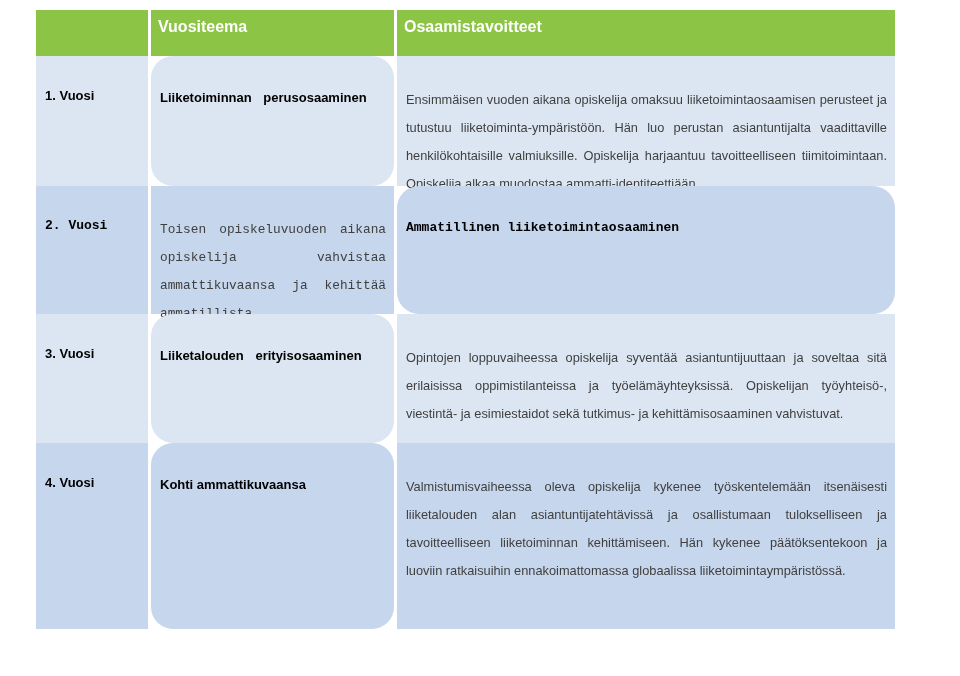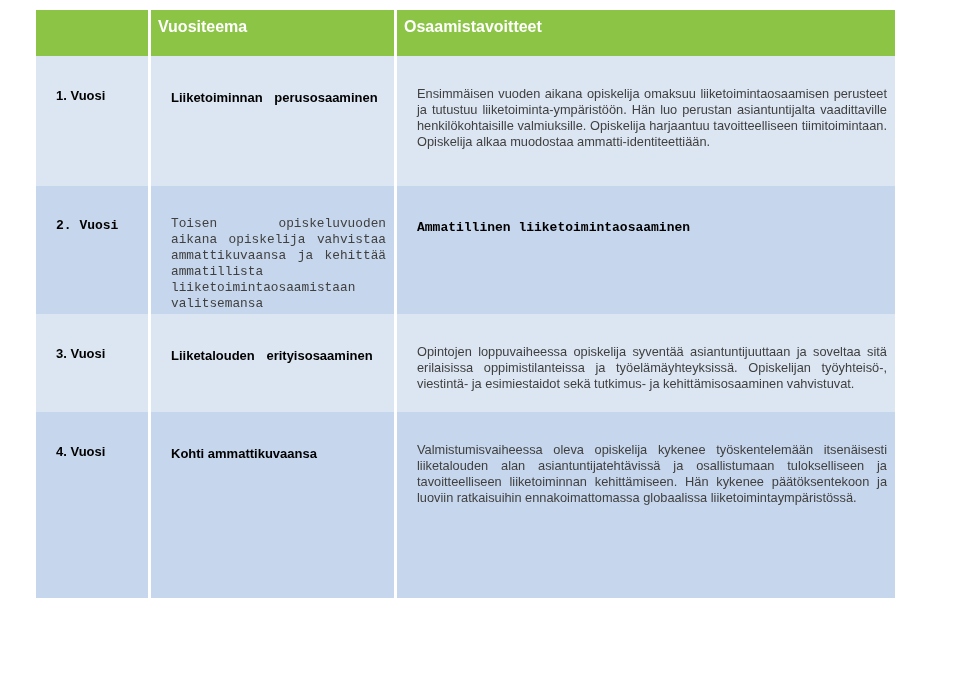--- a/index.html
+++ b/index.html
@@ -20,57 +20,58 @@
     top: 10px;
     width: 859px;
   }
   .row {
     display: grid;
     grid-template-columns: 112px 243px 1fr;
     column-gap: 3px;
   }
   .cell {
     box-sizing: border-box;
-    padding: 30px 8px 8px 20px;
+    padding: 30px 8px 8px 9px;
   }
   
   .row.header .cell {
     background: #8CC445;
     color: #ffffff;
     font-weight: bold;
     font-size: 16px;
     padding: 8px 8px 8px 7px;
     height: 46px;
   }
   
   .row.light .cell { background: #DCE6F2; }
   .row.dark  .cell { background: #C6D6EC; }
   .row.r1 .cell { height: 130px; }
   .row.r2 .cell { height: 128px; font-family: Liberation Mono, monospace; }
-  .row.r3 .cell { height: 98px; }
+  .row.r3 .cell { height: 129px; }
   .row.r4 .cell { height: 186px; }
   .year-cell {
     font-weight: bold;
     font-size: 13px;
     color: #000000;
     padding-top: 32px;
   }
   .theme-cell {
     font-weight: bold;
     font-size: 13px;
     color: #000000;
     line-height: 20px;
     padding-top: 32px;
     text-align: justify;
+    border-radius: 22px;
   }
   .row.light .theme-cell { word-spacing: 8px; }
   .goals-cell {
     font-size: 12.8px;
     color: #3F3F3F;
-    line-height: 16px;
+    line-height: 28px;
     text-align: justify;
   }
 </style>
 </head>
 <body>
 
 <div class="table-wrap">
 
   <div class="row header">
     <div class="cell"></div>

